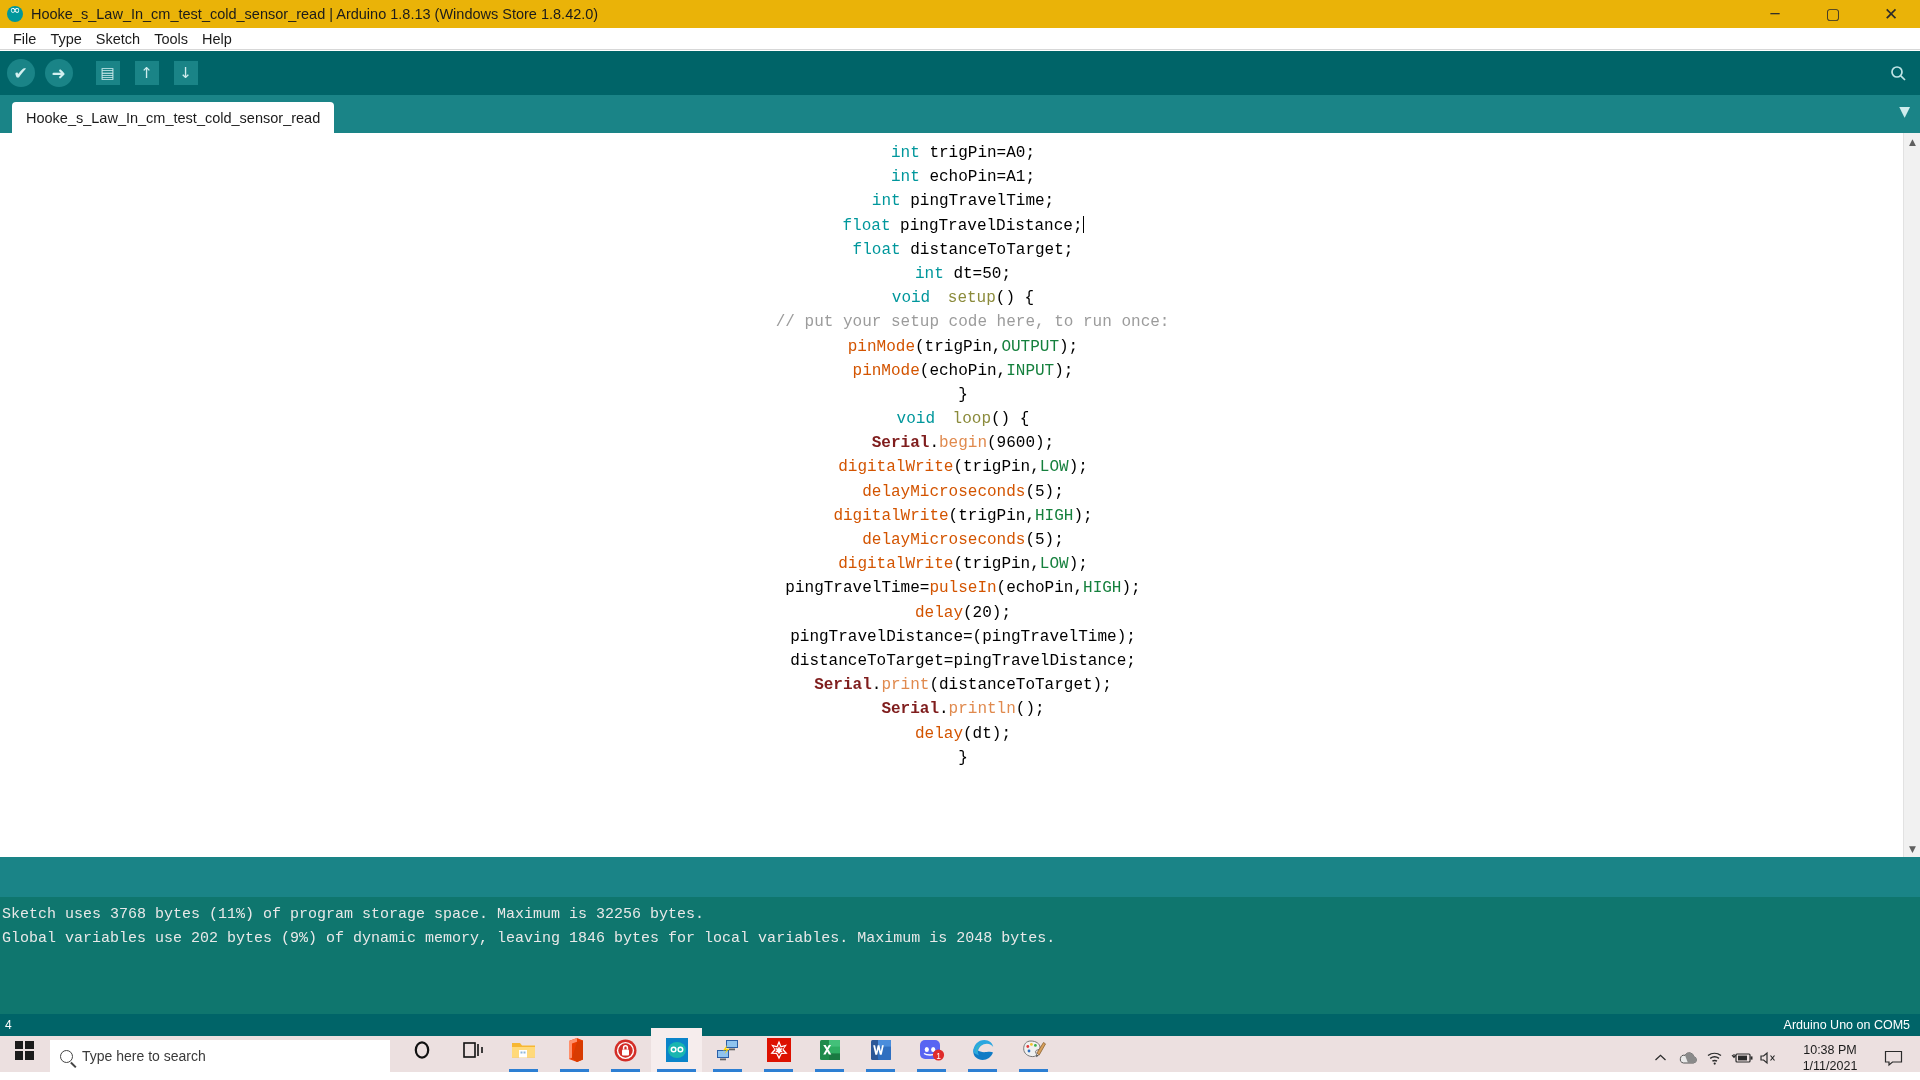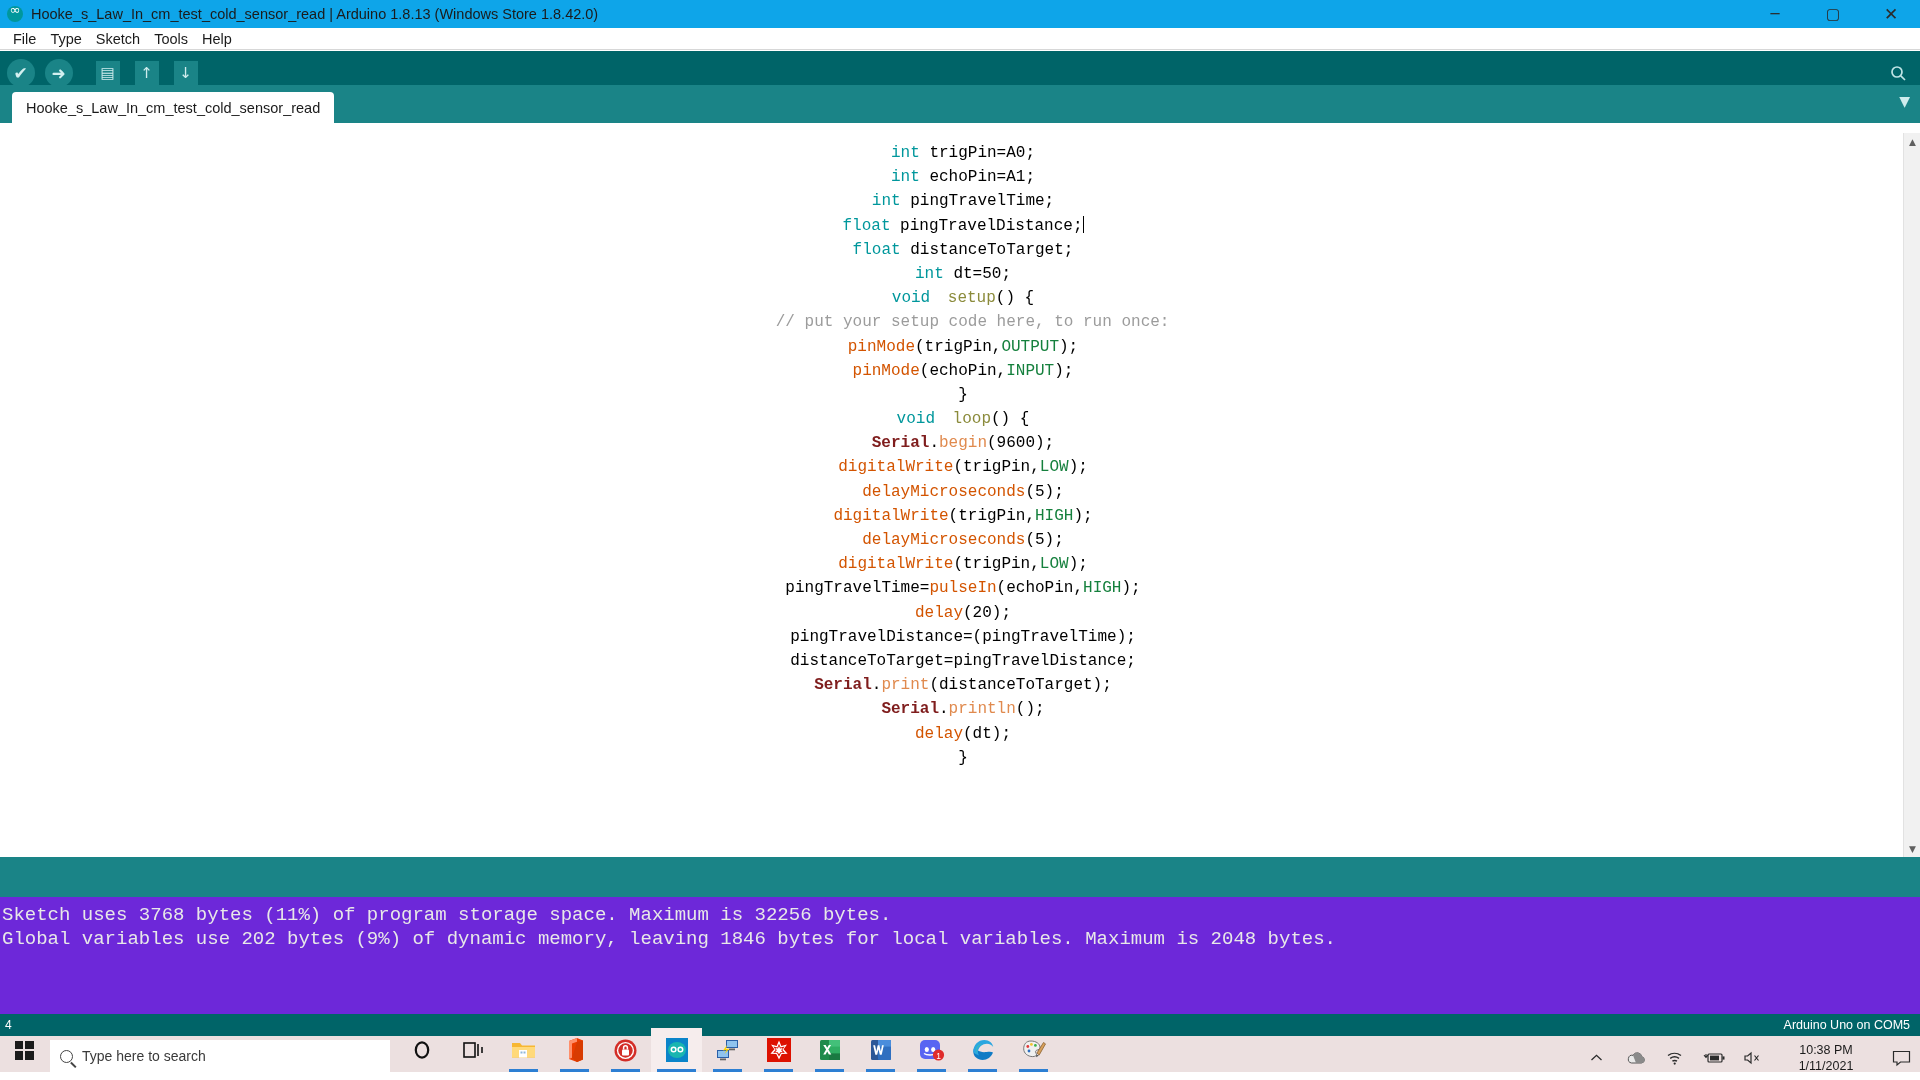--- a/index.html
+++ b/index.html
@@ -7,21 +7,21 @@
     width: 1920px; height: 1080px;
     overflow: hidden;
     font-family: "Liberation Sans", sans-serif;
     background: #ffffff;
   }
   .app { position: relative; width: 1920px; height: 1080px; }
 
   
   .titlebar {
     position: absolute; top: 0; left: 0; width: 1920px; height: 28px;
-    background: #0ea5e9; display: flex; align-items: center;
+    background: #eab308; display: flex; align-items: center;
   }
   .title-icon {
     width: 16px; height: 16px; margin-left: 7px; margin-right: 8px;
     border-radius: 50%; background: #00979c; position: relative; flex: 0 0 auto;
   }
   .title-icon::before {
     content: "∞"; position: absolute; left: 0; top: -4px; width: 16px;
     text-align: center; font-size: 13px; color: #ffffff; font-family: "DejaVu Sans", sans-serif;
   }
   .title-text {
@@ -67,21 +67,21 @@
     color: #cfeced; font-size: 15px; font-family: "DejaVu Sans", sans-serif;
   }
   .tb-serial {
     position: absolute; right: 8px; top: 9px; width: 28px; height: 26px;
     display: flex; align-items: center; justify-content: center;
     color: #bfe4e5; font-size: 17px; font-family: "DejaVu Sans", sans-serif;
   }
 
   
   .tabstrip {
-    position: absolute; top: 85px; left: 0; width: 1920px; height: 38px;
+    position: absolute; top: 95px; left: 0; width: 1920px; height: 38px;
     background: #1a8487;
   }
   .tab {
     position: absolute; left: 12px; top: 7px; height: 31px;
     background: #ffffff; border-radius: 4px 4px 0 0;
     padding: 0 14px; display: flex; align-items: center;
     font-size: 14.5px; color: #1b1b1b; white-space: nowrap;
   }
   .tab-arrow {
     position: absolute; right: 10px; top: 8px; color: #cfeced;
@@ -129,23 +129,23 @@
 
   
   .statusstrip {
     position: absolute; top: 857px; left: 0; width: 1920px; height: 40px;
     background: #1a8487;
   }
 
   
   .console {
     position: absolute; top: 897px; left: 0; width: 1920px; height: 117px;
-    background: #6d28d9; padding: 6px 0 0 2px;
+    background: #0f766e; padding: 6px 0 0 2px;
     font-family: "Liberation Mono", "DejaVu Sans Mono", monospace;
-    font-size: 19px; line-height: 24px; color: #e8e8e8; white-space: pre;
+    font-size: 15px; line-height: 24px; color: #e8e8e8; white-space: pre;
   }
 
   
   .statusbar {
     position: absolute; top: 1014px; left: 0; width: 1920px; height: 22px;
     background: #006468; color: #ffffff; font-size: 12px;
     display: flex; align-items: center;
   }
   .statusbar .lineno { margin-left: 5px; }
   .statusbar .board { position: absolute; right: 10px; font-size: 12.5px; }
@@ -180,22 +180,22 @@
   .tbi {
     width: 51px; height: 44px; position: relative;
     display: flex; align-items: center; justify-content: center;
   }
   .tbi.active { background: #f6eded; }
   .tbi .underline {
     position: absolute; bottom: 0; left: 11px; width: 29px; height: 3px; background: #2d7fd3;
   }
   .tbi .underline.wide { left: 6px; width: 39px; }
   .tray {
-    position: absolute; right: 0; top: 0; height: 44px; display: flex; align-items: center;
-    padding-right: 4px; gap: 12px;
+    position: absolute; right: 8px; top: 0; height: 44px; display: flex; align-items: center;
+    padding-right: 4px; gap: 0px;
   }
   .trayicon {
     width: 27px; height: 44px; display: flex; align-items: center; justify-content: center;
     color: #2b2b2b; font-size: 13px; font-family: "DejaVu Sans", sans-serif;
   }
   .clock {
     width: 96px; height: 44px; display: flex; flex-direction: column;
     align-items: center; justify-content: center; font-size: 12.5px; color: #1b1b1b;
     line-height: 16px;
   }

